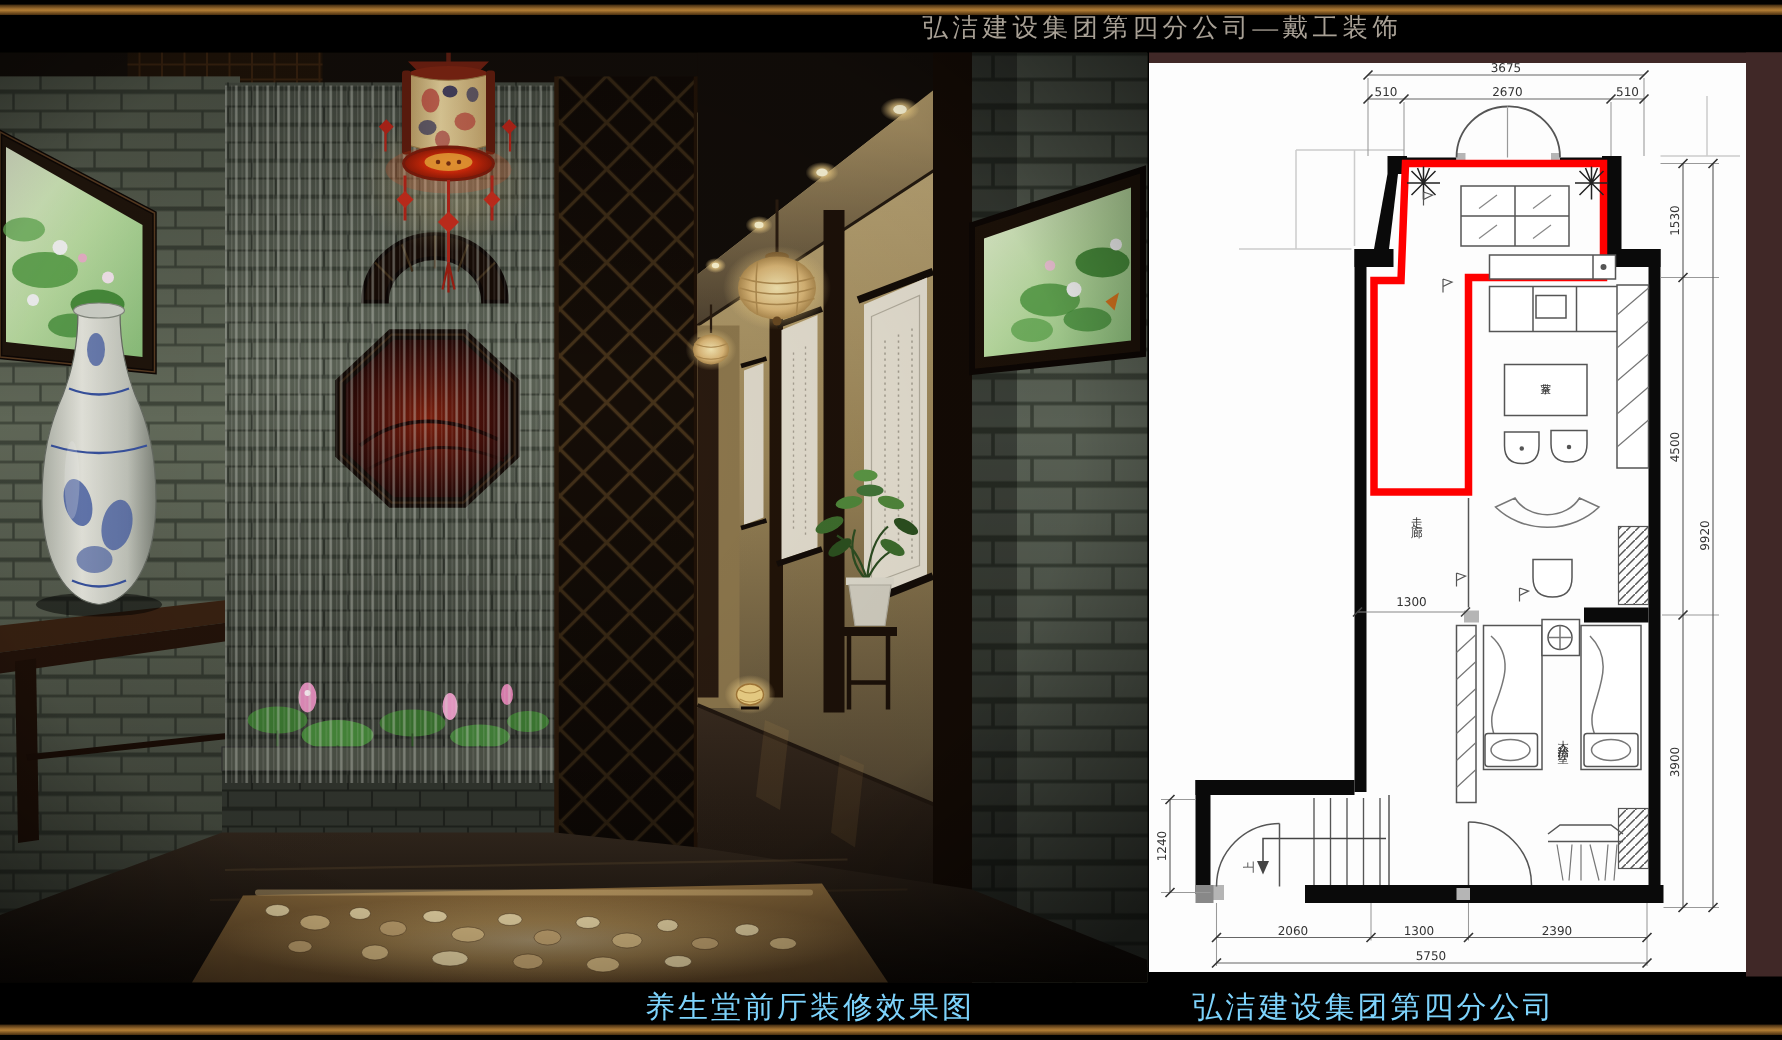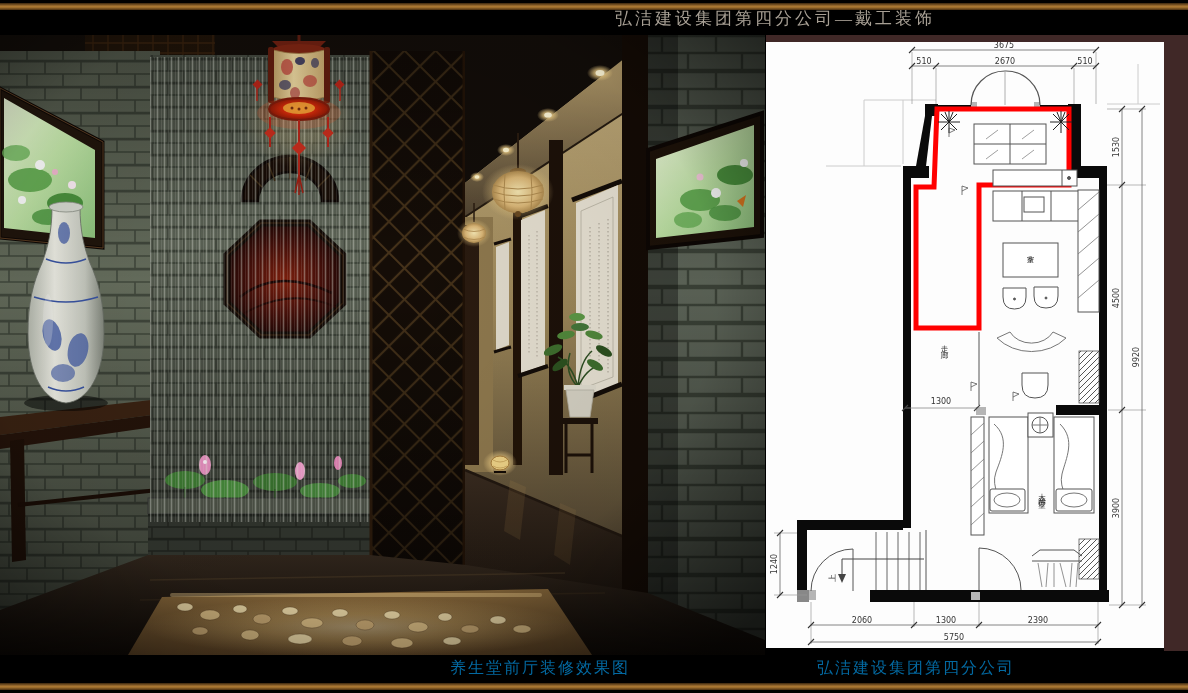--- a/index.html
+++ b/index.html
@@ -4,21 +4,21 @@
 <style>
   html,body{margin:0;padding:0;background:#000;}
   .stage{position:relative;width:1188px;height:693px;background:#000;overflow:hidden;
          font-family:"Liberation Serif", serif;}
   .bar{position:absolute;left:0;width:1188px;height:7px;
        background:linear-gradient(to bottom,#3a260e,#9a6b2e 40%,#b07c34 55%,#4a2f10);}
   .bar.top{top:3px;}
   .bar.bottom{top:683px;}
   .title{position:absolute;top:7px;left:775px;transform:translateX(-50%);
          color:#a8a095;font-size:17px;letter-spacing:3px;white-space:nowrap;}
-  .caption{position:absolute;top:658px;color:#0369a1;font-size:16px;letter-spacing:2px;white-space:nowrap;}
+  .caption{position:absolute;top:658px;color:#7dd3fc;font-size:20px;letter-spacing:2px;white-space:nowrap;}
   .caption.left{left:540px;transform:translateX(-50%);}
   .caption.right{left:916px;transform:translateX(-50%);}
   .render{position:absolute;left:0;top:35px;width:765px;height:620px;background:#050403;}
   .plan-frame-top{position:absolute;left:766px;top:35px;width:422px;height:7px;background:#402827;}
   .plan-frame-right{position:absolute;left:1164px;top:35px;width:24px;height:616px;background:#402827;}
   .plan{position:absolute;left:766px;top:42px;width:398px;height:606px;background:#fdfdfd;}
   svg{display:block;}
   .dimtext{font-family:"DejaVu Sans", sans-serif;font-size:8px;fill:#333;}
   .cnlabel{font-family:"Liberation Serif", serif;fill:#333;}
   .vert{writing-mode:vertical-rl;text-orientation:upright;}

